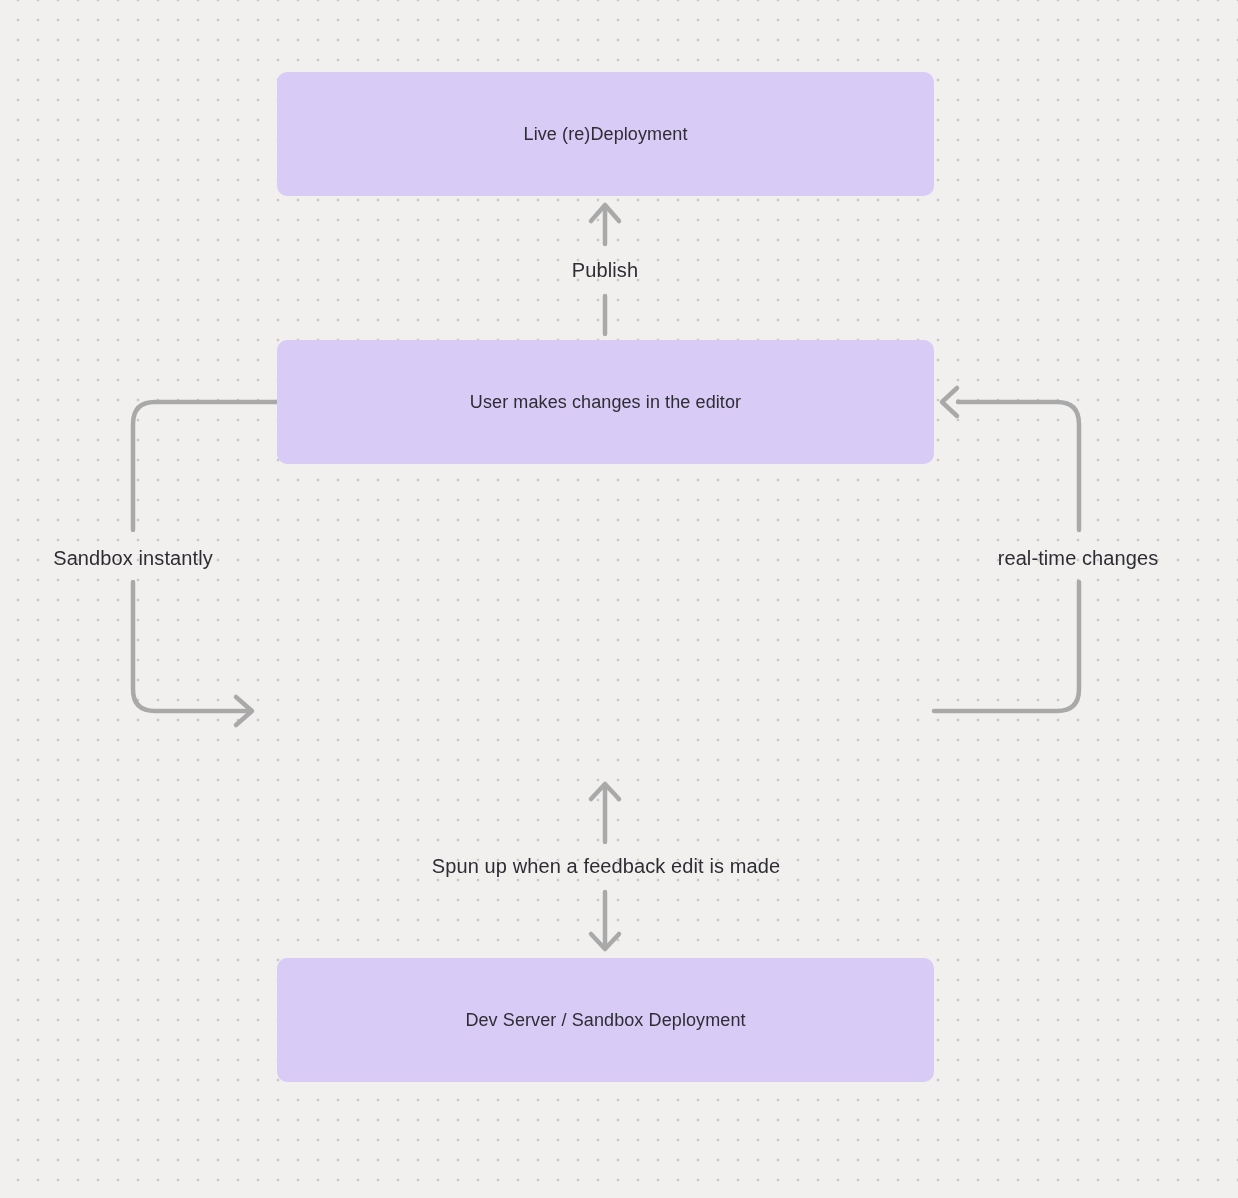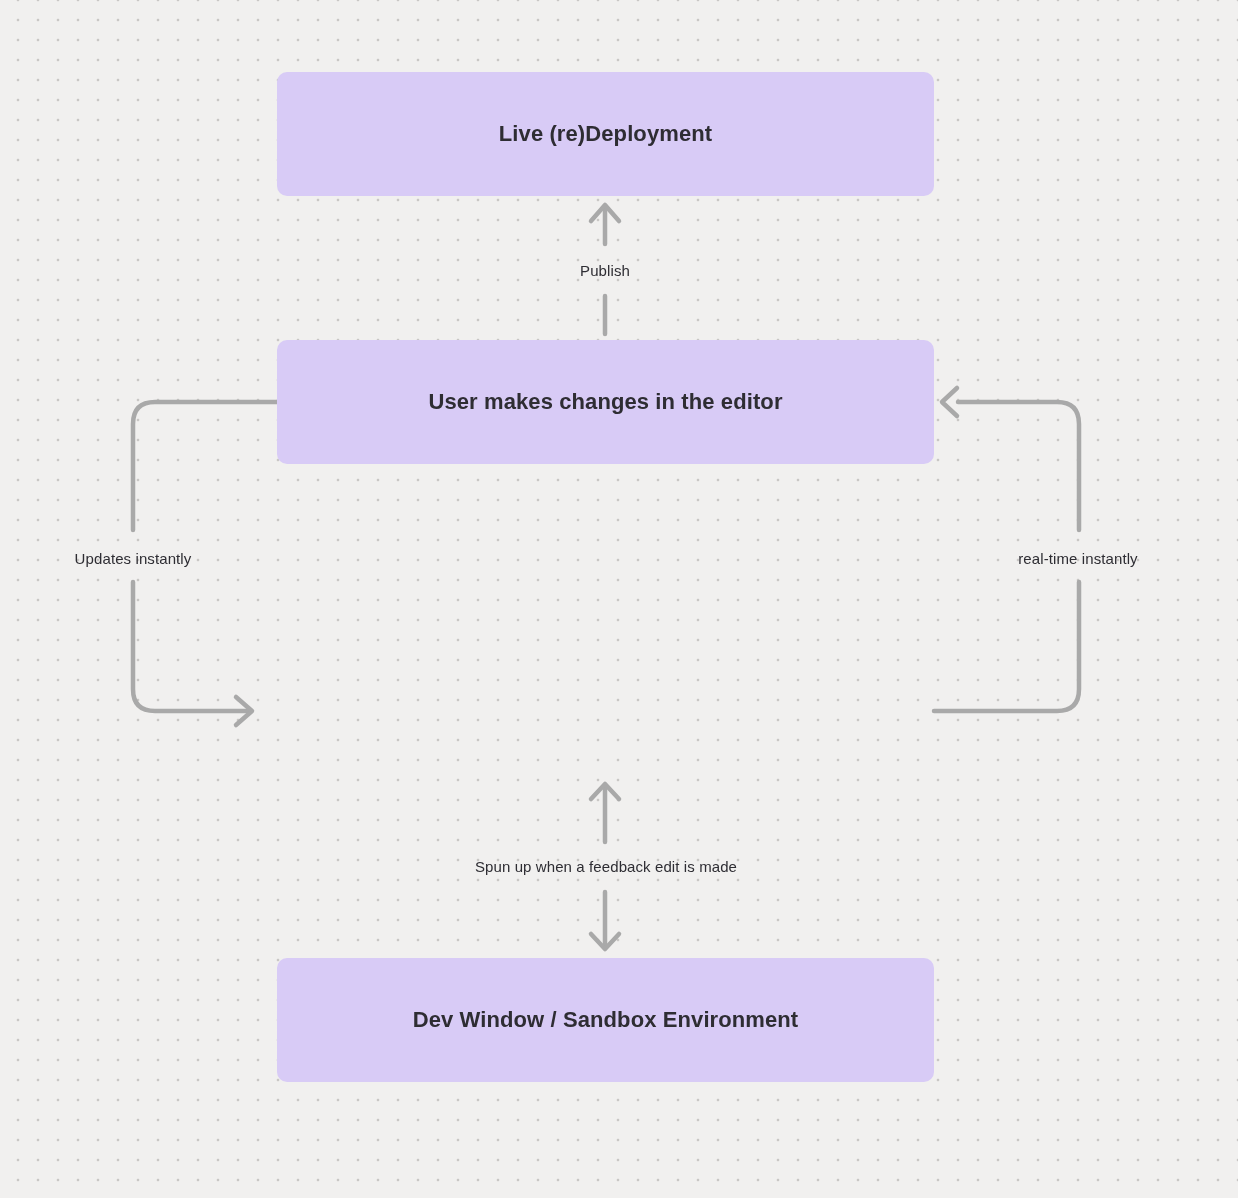--- a/index.html
+++ b/index.html
@@ -21,23 +21,22 @@
   .node {
     position: absolute;
     left: 277px;
     width: 657px;
     height: 124px;
     background: #d8cbf6;
     border-radius: 10px;
     display: flex;
     align-items: center;
     justify-content: center;
-    font-size: 22px;
+    font-size: 18px;
     letter-spacing: 0.1px;
-    font-weight: bold;
   }
   .node-live    { top: 72px;  }
   .node-editor  { top: 340px; text-align: right; }
   .node-preview { top: 650px; }
   .node-dev     { top: 958px; }
 
   .edges-svg {
     position: absolute;
     inset: 0;
     width: 100%;
@@ -47,21 +46,21 @@
   .edges-svg path {
     fill: none;
     stroke: #a9a9a9;
     stroke-width: 4.5;
     stroke-linecap: round;
     stroke-linejoin: round;
   }
   .edge-label {
     position: absolute;
     transform: translate(-50%, -50%);
-    font-size: 15px;
+    font-size: 20px;
     white-space: nowrap;
     letter-spacing: 0.1px;
   }
   .label-publish  { left: 605px;  top: 270px; }
   .label-updates  { left: 133px;  top: 558px; }
   .label-feedback { left: 1078px; top: 558px; }
   .label-spun     { left: 606px;  top: 866px; }
 </style>
 </head>
 <body>
@@ -99,21 +98,21 @@
   <div class="node node-live">
     <span>Live (re)Deployment</span>
   </div>
 
   <div class="node node-editor">
     <span>User makes changes in the editor</span>
   </div>
 
 
   <div class="node node-dev">
-    <span>Dev Window / Sandbox Environment</span>
+    <span>Dev Server / Sandbox Deployment</span>
   </div>
 
   <div class="edge-label label-publish">Publish</div>
-  <div class="edge-label label-updates">Updates instantly</div>
-  <div class="edge-label label-feedback">real-time instantly</div>
+  <div class="edge-label label-updates">Sandbox instantly</div>
+  <div class="edge-label label-feedback">real-time changes</div>
   <div class="edge-label label-spun">Spun up when a feedback edit is made</div>
 
 </div>
 
 </body></html>

